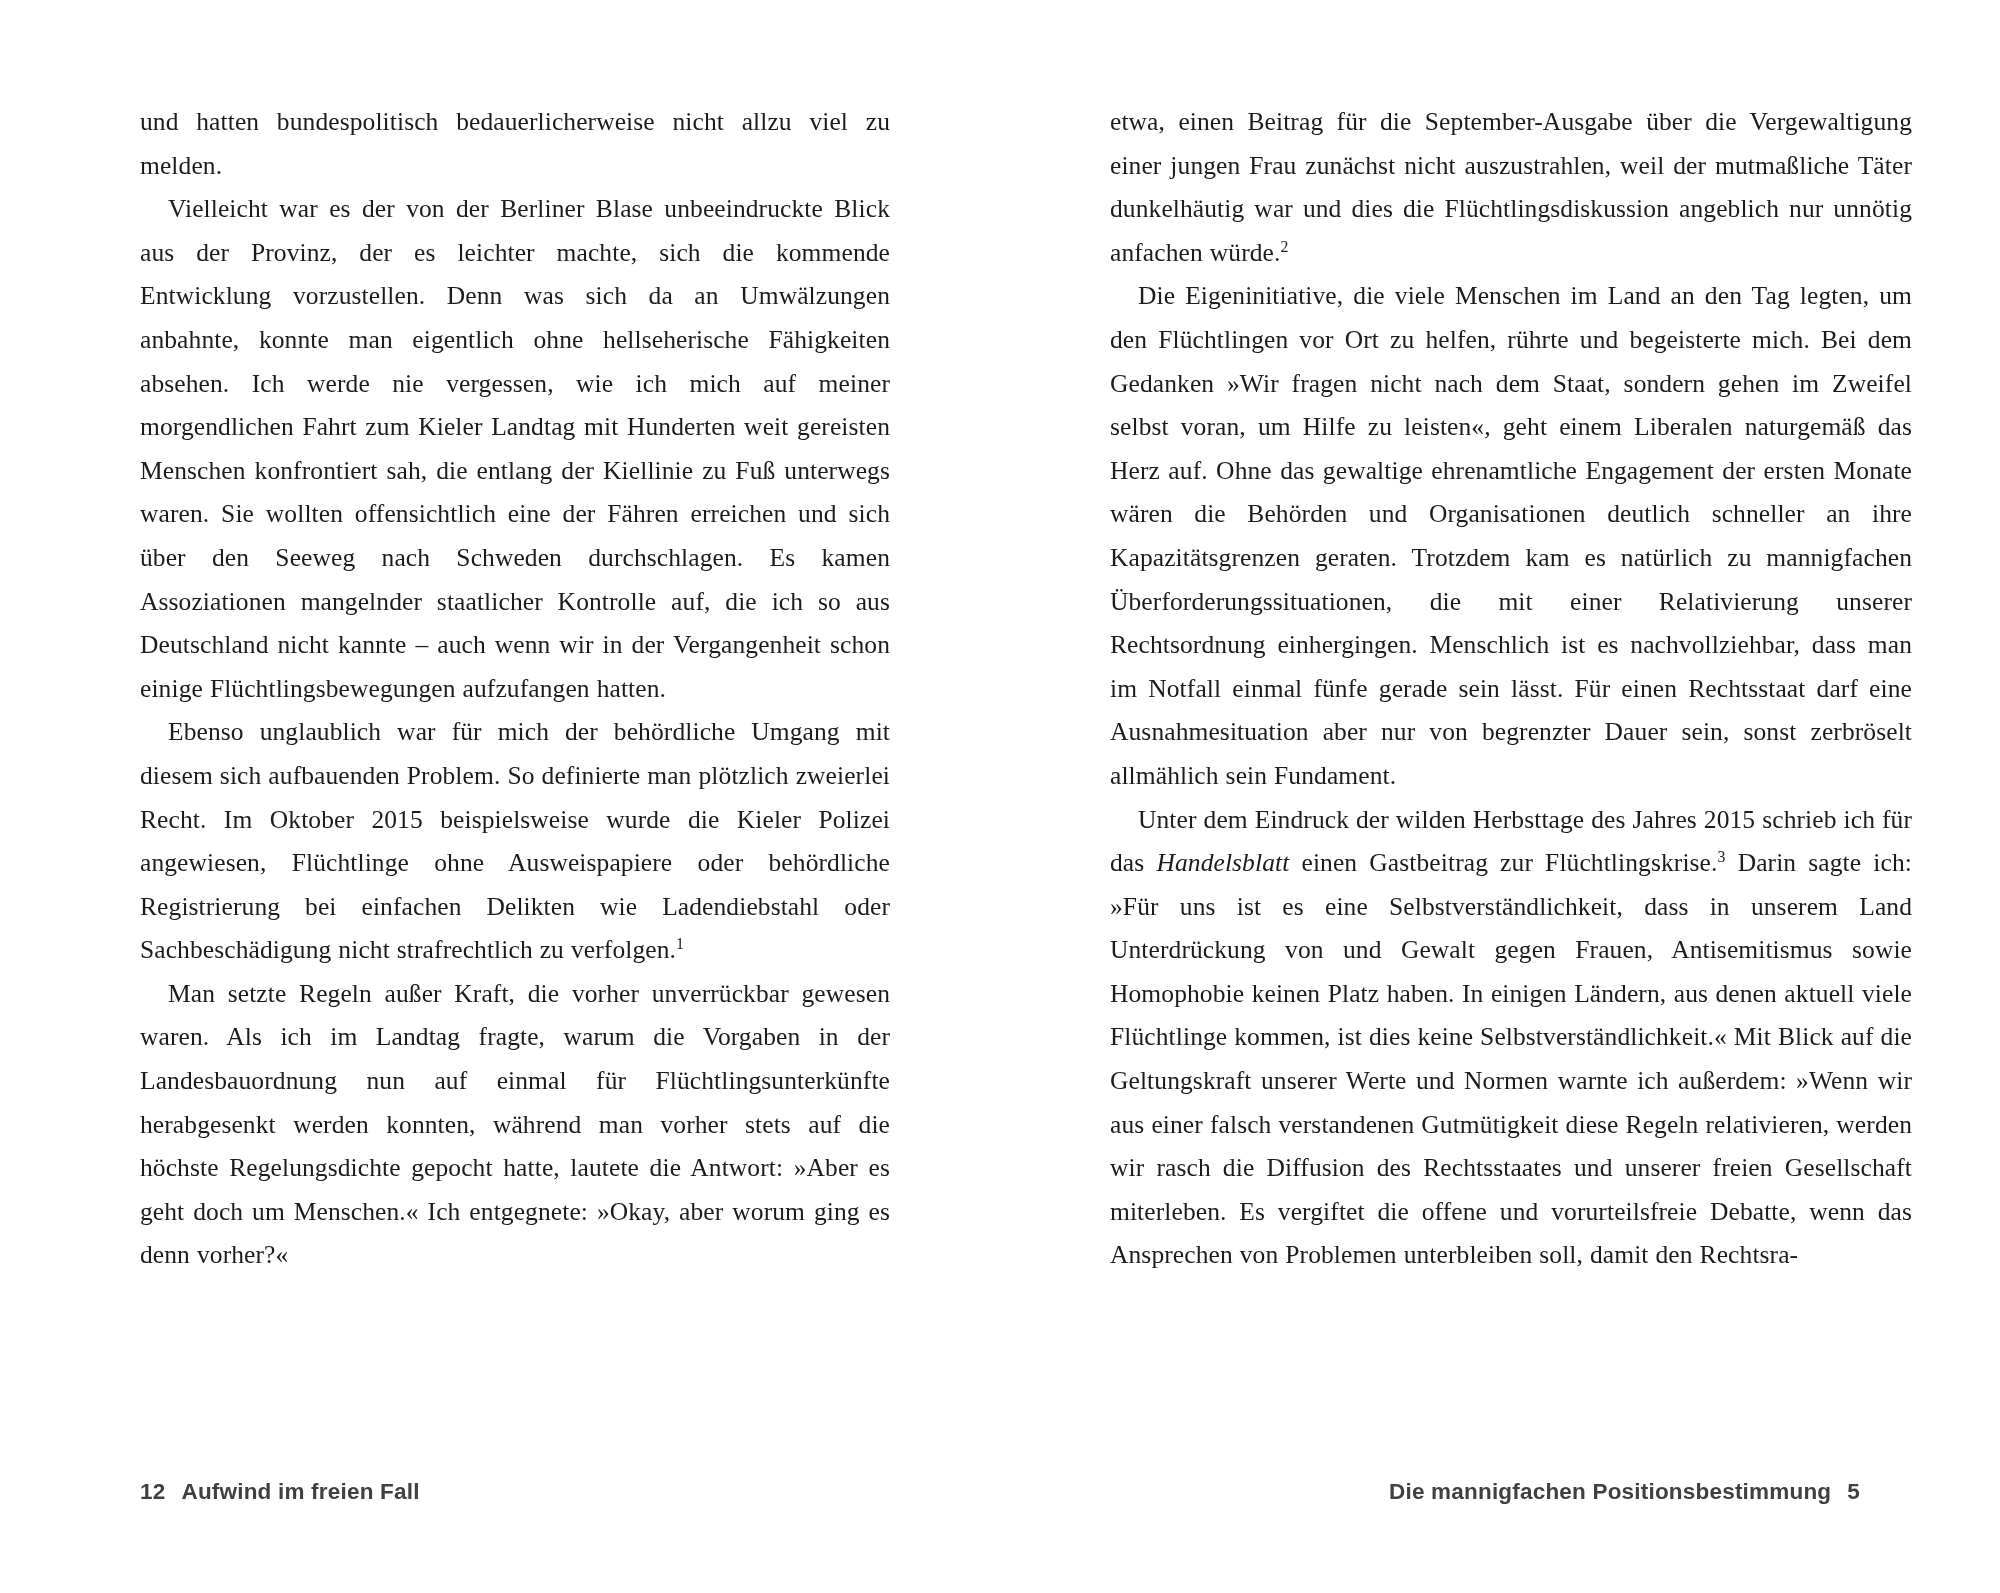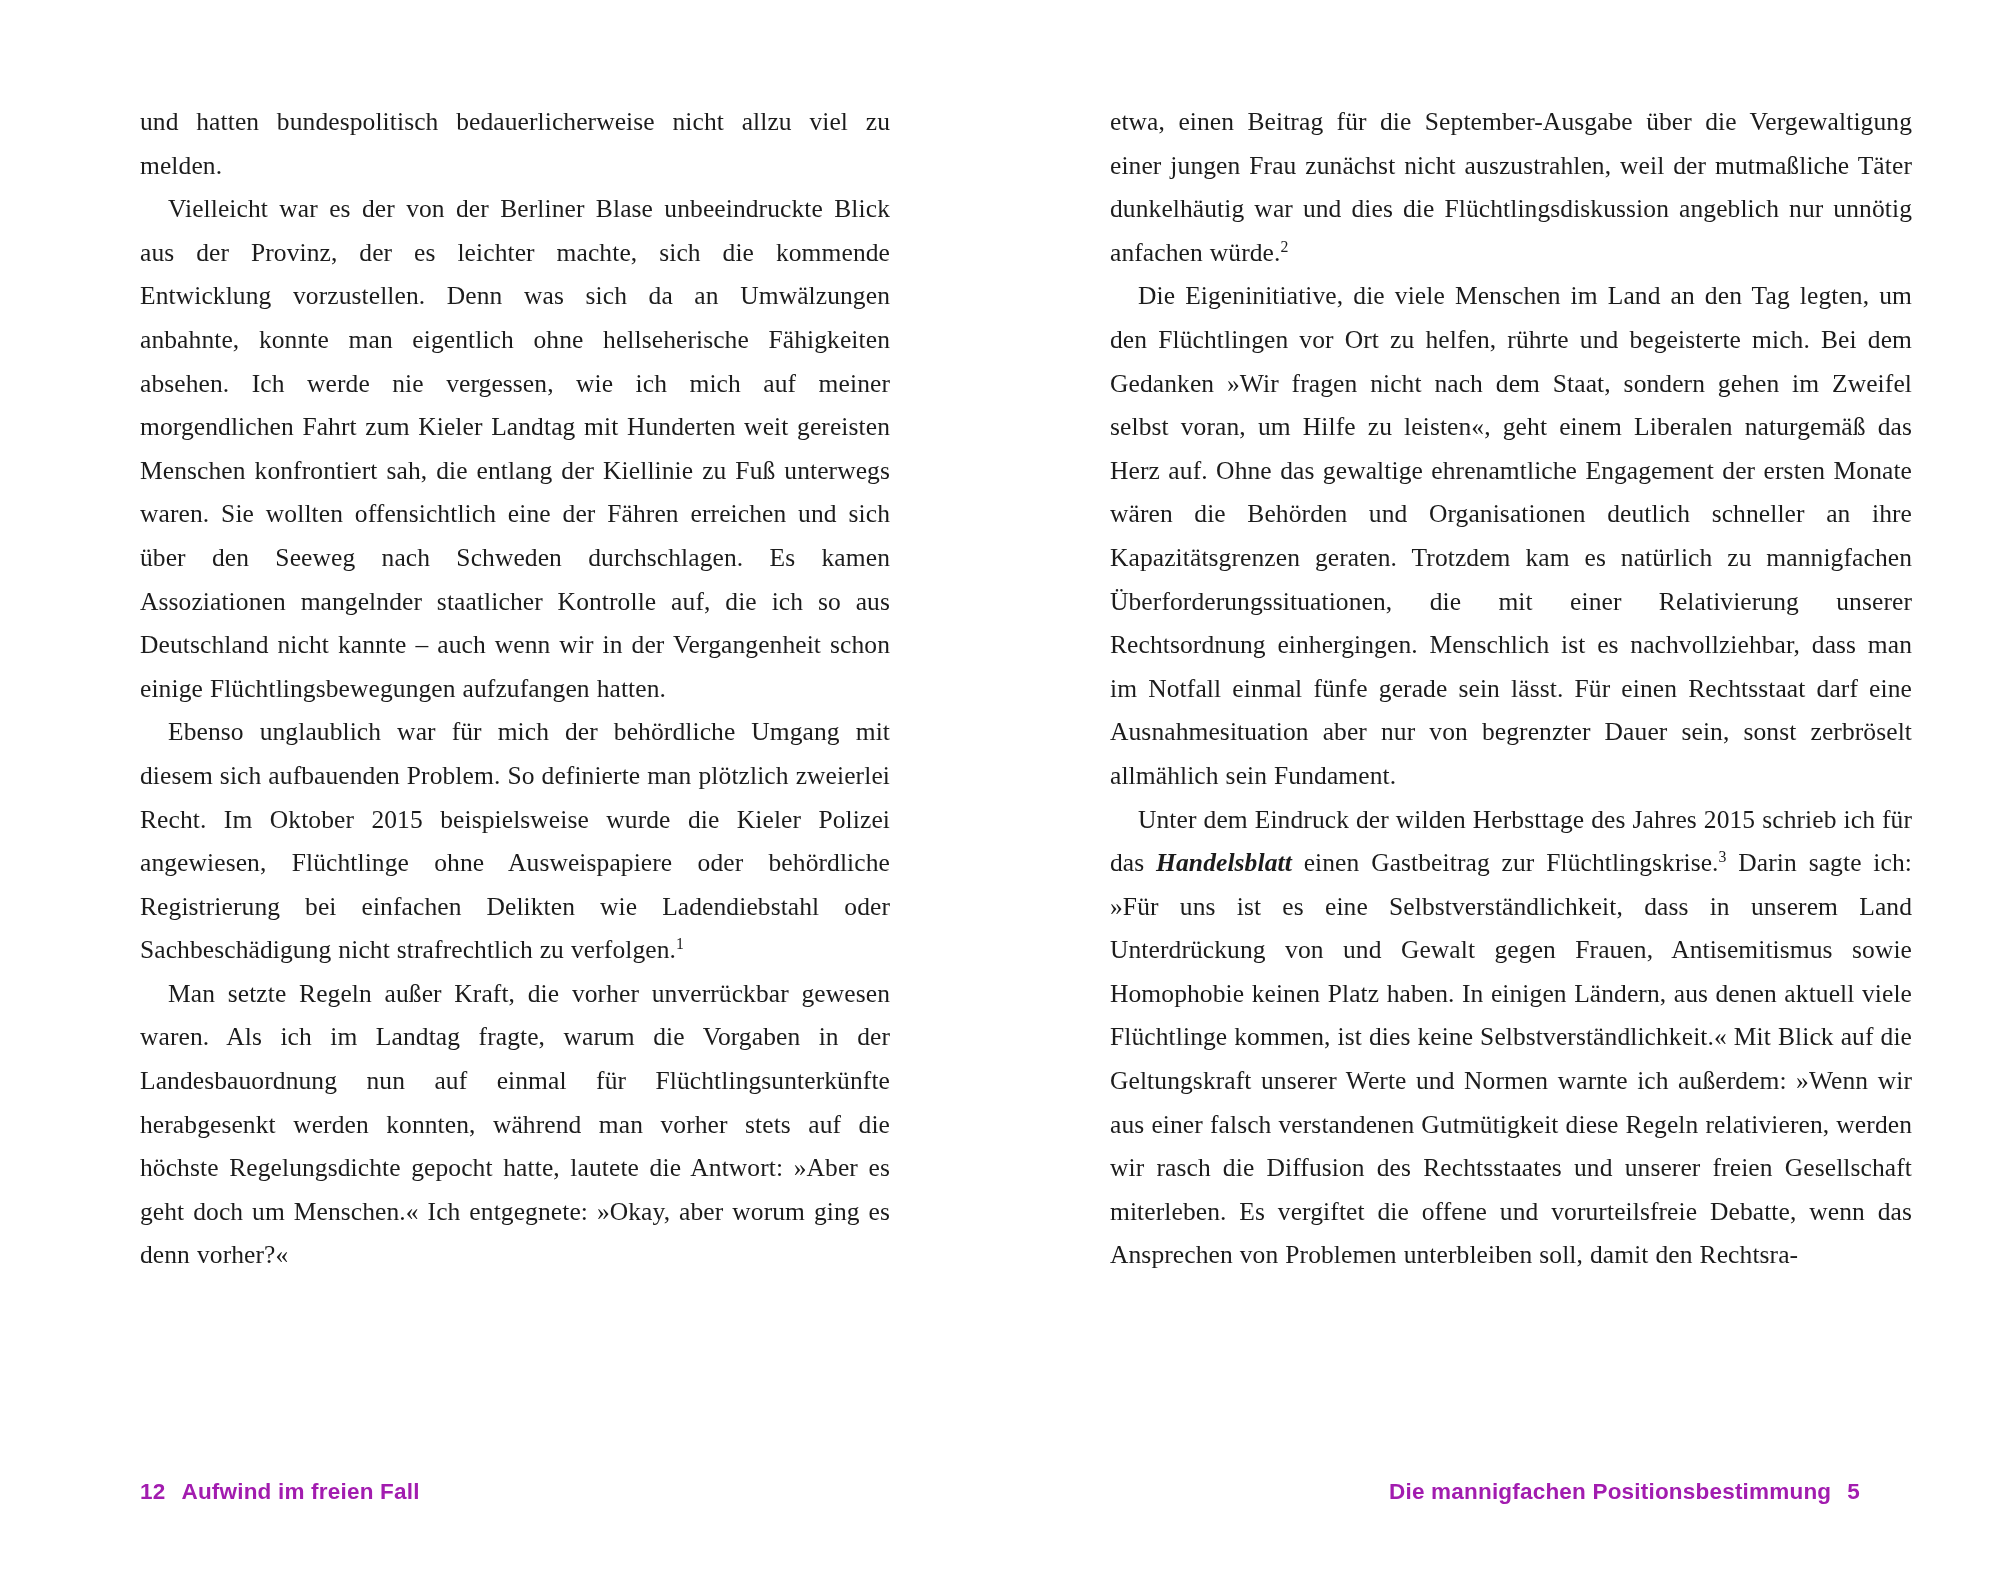--- a/index.html
+++ b/index.html
@@ -54,29 +54,28 @@
   p.para.indent {
     text-indent: 28px;
   }
   sup {
     font-size: 0.62em;
     vertical-align: super;
     line-height: 0;
   }
   em {
     font-style: italic;
-    font-weight: bold;
   }
   .footer {
     position: absolute;
     bottom: 88px;
     font-family: "Liberation Sans", sans-serif;
     font-size: 22.5px;
     font-weight: bold;
-    color: #a21caf;
+    color: #404040;
     letter-spacing: 0.2px;
     white-space: nowrap;
   }
   .footer-left {
     left: 140px;
   }
   .footer-right {
     right: 140px;
   }
   .folio {

